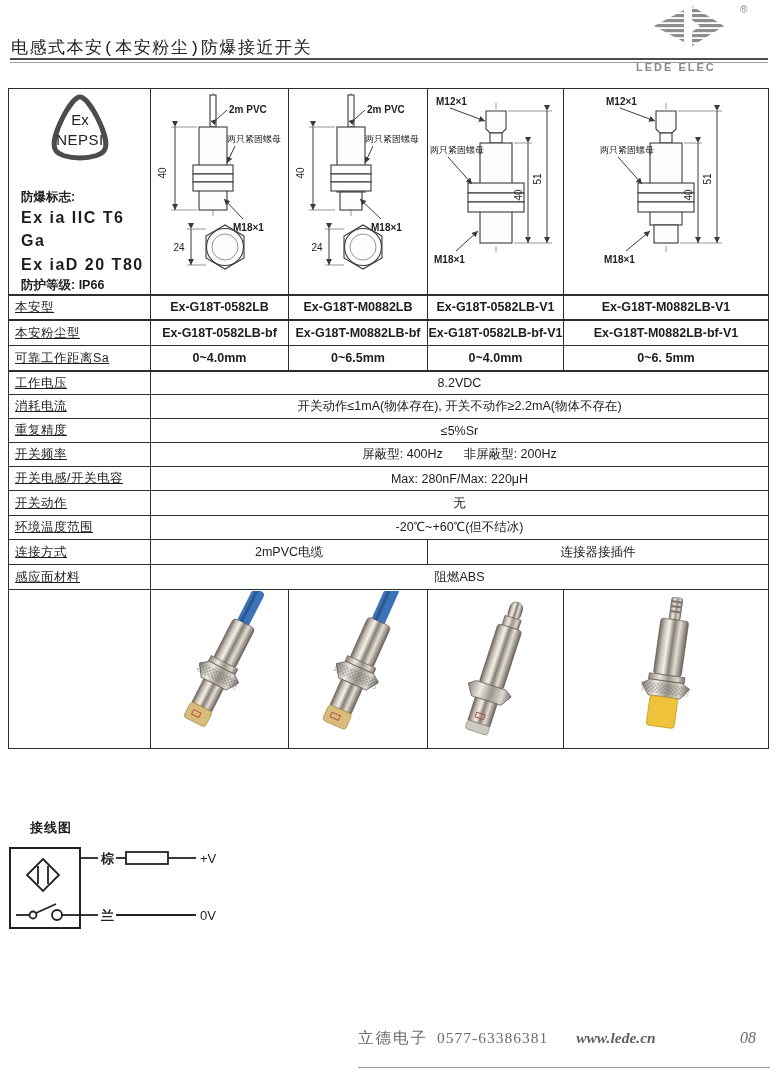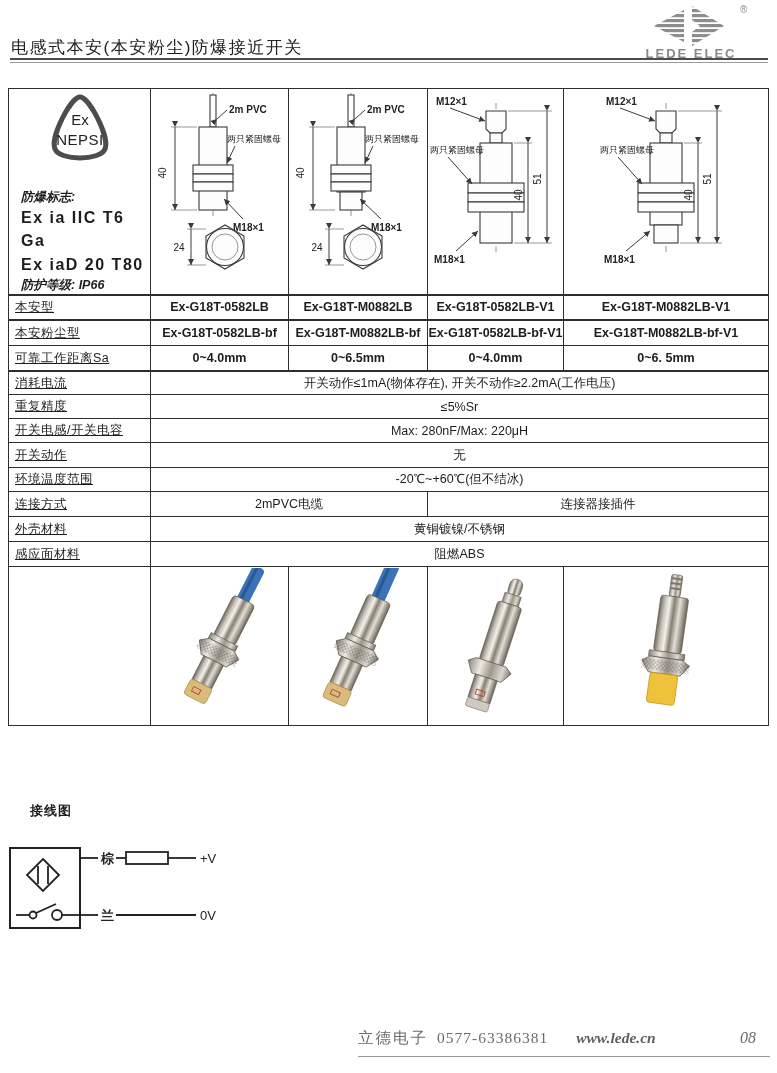--- a/index.html
+++ b/index.html
@@ -1,52 +1,52 @@
 <!DOCTYPE html>
 <html><head>
 <meta charset="utf-8">
 <style>
   html,body{margin:0;padding:0;background:#e8e8e8;}
   #page{position:relative;width:777px;height:1073px;background:#ffffff;overflow:hidden;
         font-family:"Liberation Sans",sans-serif;color:#1d1d1d;}
   
-  #title{position:absolute;left:11px;top:36px;font-family:Liberation Sans, sans-serif;
+  #title{position:absolute;left:11px;top:36px;font-family:Liberation Mono, monospace;
          font-size:17px;letter-spacing:1.5px;color:#222;}
   #title-rule{position:absolute;left:10px;top:58px;width:758px;height:2px;
               border-top:2px solid #4c4c4c;border-bottom:1px solid #9a9a9a;}
   #logo{position:absolute;left:636px;top:4px;width:130px;height:58px;}
-  #logo .brandtxt{position:absolute;left:0;top:42px;width:110px;text-align:center;
-                  font-size:13px;font-weight:bold;letter-spacing:2px;color:#8a8a8a;}
+  #logo .brandtxt{position:absolute;left:0;top:57px;width:110px;text-align:left;
+                  font-size:11px;font-weight:bold;letter-spacing:2px;color:#8a8a8a;}
   #logo .rmark{position:absolute;left:104px;top:0px;font-size:10px;color:#8a8a8a;}
   
   #spec{position:absolute;left:8px;top:88px;width:760px;border-collapse:collapse;table-layout:fixed;}
   #spec td{border:1px solid #2e2e2e;padding:0 0;vertical-align:middle;font-size:12px;
            overflow:hidden;}
   #spec td.lab{padding-left:6px;text-align:left;font-size:12.5px;letter-spacing:0.5px;text-decoration:underline;}
   #spec td.val{text-align:center;font-weight:bold;font-size:12.5px;}
   #spec td.spn{text-align:center;font-size:12.5px;}
   #spec td.pre{white-space:pre;}
   #spec tr.hdr td{height:184px;border-bottom-width:2px;vertical-align:top;}
   #spec tr.r23{height:25px;}
   #spec tr.r24{height:24px;}
   #spec tr.r26{height:26px;}
   #spec tr.r27{height:27px;}
   #spec tr.thick td{border-bottom-width:2px;}
   #spec tr.photos td{height:158px;border-top-width:1px;}
   .cert{padding-top:18px;text-align:center;}
   .cert .ctext{margin-top:14px;text-align:left;padding-left:12px;line-height:1.45;}
-  .cert .ctext .c1{font-size:12.5px;font-weight:bold;font-style:italic;}
+  .cert .ctext .c1{font-size:12.5px;font-weight:bold;}
   .cert .ctext .c2{font-size:16px;font-weight:bold;letter-spacing:1.5px;}
   .dcell{text-align:center;}
   .pcell{text-align:center;}
   
-  #wiring-title{position:absolute;left:30px;top:802px;font-size:13px;font-weight:bold;letter-spacing:1px;}
+  #wiring-title{position:absolute;left:30px;top:819px;font-size:13px;font-weight:bold;letter-spacing:1px;}
   #wiring{position:absolute;left:8px;top:843px;}
   
-  #footer{position:absolute;left:358px;top:1028px;width:412px;padding-bottom:7px;
+  #footer{position:absolute;left:358px;top:1028px;width:412px;padding-bottom:18px;
           border-bottom:1px solid #999;font-family:"Liberation Serif",serif;
           font-size:15.5px;color:#6b6b6b;display:flex;align-items:baseline;}
   #footer .f-co{letter-spacing:2px;}
   #footer .f-ph{margin-left:9px;letter-spacing:1px;}
   #footer .f-web{margin-left:28px;font-weight:bold;font-style:italic;color:#5f5f5f;}
   #footer .f-pg{margin-left:auto;margin-right:14px;font-style:italic;font-size:16px;}
   svg text{font-family:"Liberation Sans",sans-serif;fill:#222;}
   svg .dim{font-size:10px;}
   svg .thr{font-size:10px;font-weight:bold;}
   svg .cjk{font-size:9px;}
@@ -249,47 +249,51 @@
       <td class="val">Ex-G18T-M0882LB-bf-V1</td>
     </tr>
     <tr class="r23 thick">
       <td class="lab">可靠工作距离Sa</td>
       <td class="val">0~4.0mm</td>
       <td class="val">0~6.5mm</td>
       <td class="val">0~4.0mm</td>
       <td class="val">0~6. 5mm</td>
     </tr>
     <tr class="r24">
+      <td class="lab">工作电压</td>
+      <td class="spn" colspan="4">8.2VDC</td>
+    </tr>
+    <tr class="r24">
       <td class="lab">消耗电流</td>
-      <td class="spn" colspan="4">开关动作≤1mA(物体存在), 开关不动作≥2.2mA(工作电压)</td>
+      <td class="spn" colspan="4">开关动作≤1mA(物体存在), 开关不动作≥2.2mA(物体不存在)</td>
     </tr>
     <tr class="r24">
       <td class="lab">重复精度</td>
       <td class="spn" colspan="4">≤5%Sr</td>
+    </tr>
+    <tr class="r24">
+      <td class="lab">开关频率</td>
+      <td class="spn pre" colspan="4">屏蔽型: 400Hz      非屏蔽型: 200Hz</td>
     </tr>
     <tr class="r24">
       <td class="lab">开关电感/开关电容</td>
       <td class="spn" colspan="4">Max: 280nF/Max: 220μH</td>
     </tr>
     <tr class="r23">
       <td class="lab">开关动作</td>
       <td class="spn" colspan="4">无</td>
     </tr>
     <tr class="r24">
       <td class="lab">环境温度范围</td>
       <td class="spn" colspan="4">-20℃~+60℃(但不结冰)</td>
     </tr>
     <tr class="r23">
       <td class="lab">连接方式</td>
       <td class="spn" colspan="2">2mPVC电缆</td>
       <td class="spn" colspan="2">连接器接插件</td>
-    </tr>
-    <tr class="r23">
-      <td class="lab">外壳材料</td>
-      <td class="spn" colspan="4">黄铜镀镍/不锈钢</td>
     </tr>
     <tr class="r23">
       <td class="lab">感应面材料</td>
       <td class="spn" colspan="4">阻燃ABS</td>
     </tr>
 
     <tr class="photos">
       <td></td>
       <td class="pcell">
         <svg width="136" height="154" viewBox="0 0 136 154">

